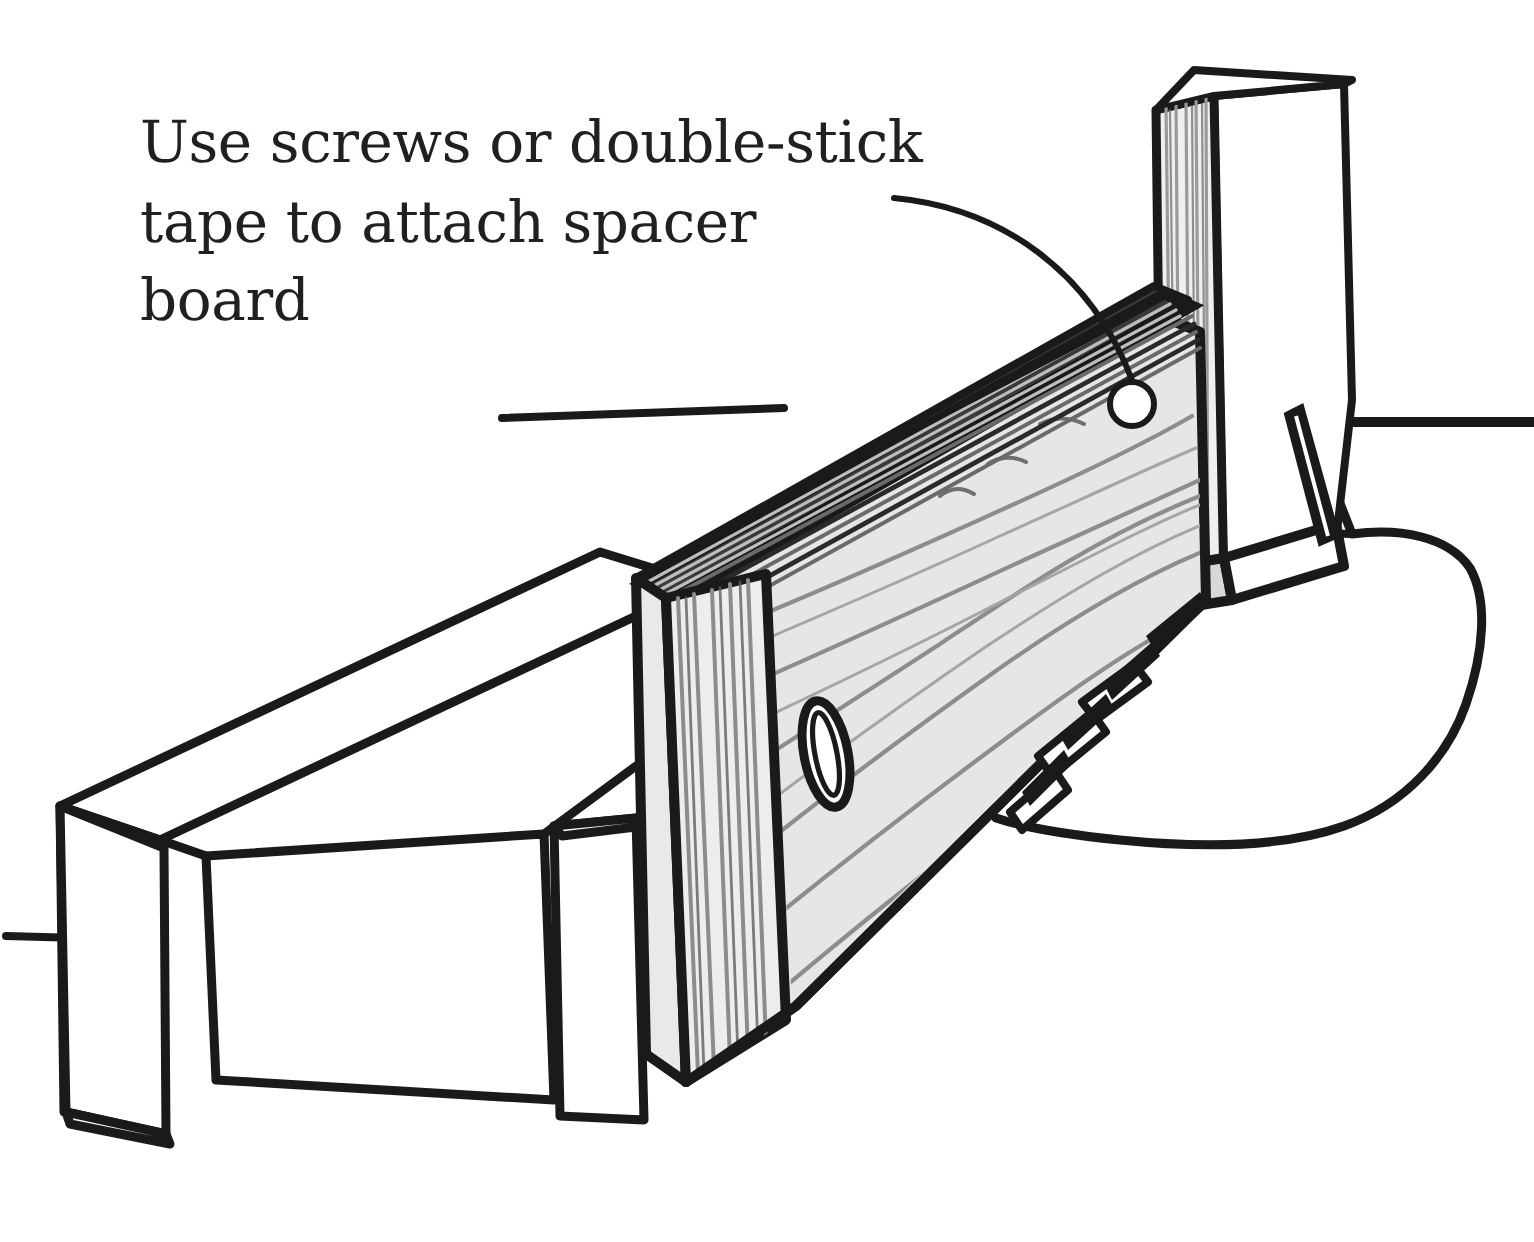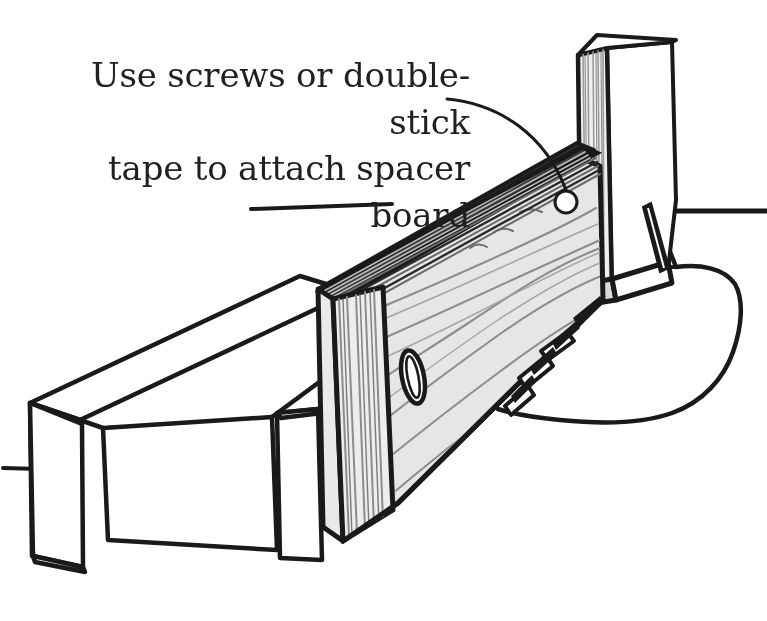--- a/index.html
+++ b/index.html
@@ -25,27 +25,26 @@
     width: 767px;
     height: 621px;
     display: block;
   }
   .callout-text {
     position: absolute;
     left: 70px;
     top: 52px;
     width: 400px;
     font-family: "DejaVu Serif", "Liberation Serif", serif;
-    font-size: 34px;
+    font-size: 29px;
     line-height: 1.37;
     letter-spacing: -0.2px;
     color: #231f20;
     white-space: pre-line;
     font-weight: 400;
-    text-align: right;
   }
 </style>
 </head>
 <body>
 
 <div id="stage">
 
   <svg id="art" viewBox="0 0 767 621" xmlns="http://www.w3.org/2000/svg">
 
     <defs>

